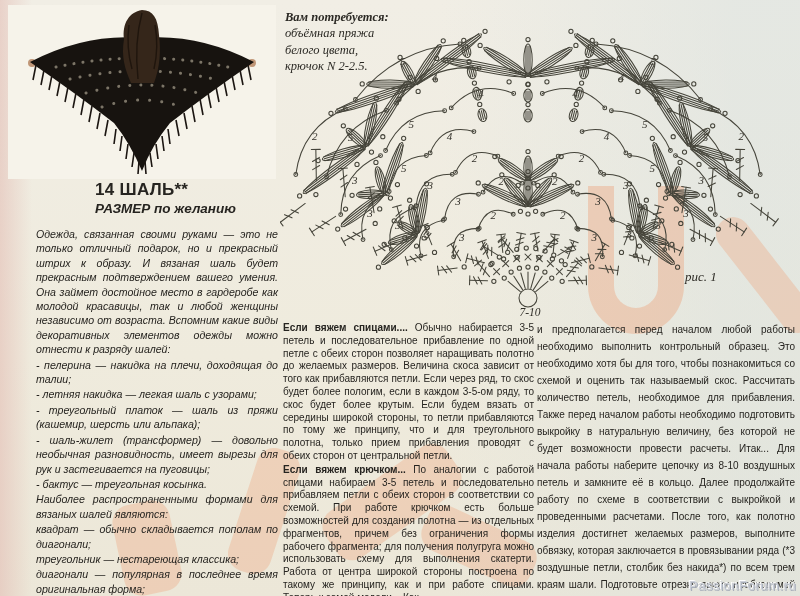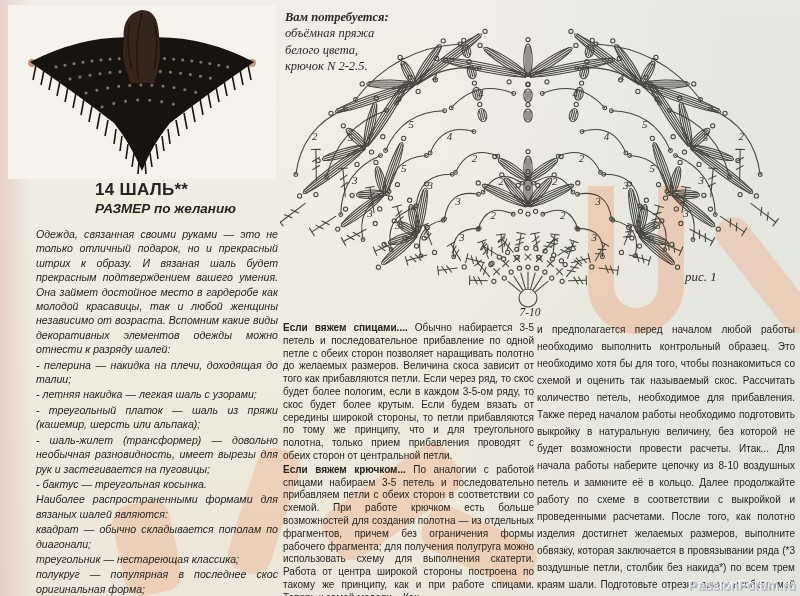--- a/index.html
+++ b/index.html
@@ -804,21 +804,21 @@
 <div class="abs col col-left">
   <p>Одежда, связанная своими руками — это не только отличный подарок, но и прекрасный штрих к образу. И вязаная шаль будет прекрасным подтверждением вашего умения. Она займет достойное место в гардеробе как молодой красавицы, так и любой женщины независимо от возраста. Вспомним какие виды декоративных элементов одежды можно отнести к разряду шалей:</p>
   <p>- пелерина — накидка на плечи, доходящая до талии;</p>
   <p>- летняя накидка — легкая шаль с узорами;</p>
   <p>- треугольный платок — шаль из пряжи (кашемир, шерсть или альпака);</p>
   <p>- шаль-жилет (трансформер) — довольно необычная разновидность, имеет вырезы для рук и застегивается на пуговицы;</p>
   <p>- бактус — треугольная косынка.</p>
   <p>Наиболее распространенными формами для вязаных шалей являются:</p>
   <p>квадрат — обычно складывается пополам по диагонали;</p>
   <p>треугольник — нестареющая классика;</p>
-  <p>полукруг — популярная в последнее скос оригинальная форма;</p>
+  <p>диагонали — популярная в последнее время оригинальная форма;</p>
 
 </div>
 
 <div class="abs col col-mid">
   <p><span class="lead">Если вяжем спицами....</span><span> Обычно набирается 3-5 петель и последовательное прибавление по одной петле с обеих сторон позволяет наращивать полотно до желаемых размеров. Величина скоса зависит от того как прибавляются петли. Если через ряд, то скос будет более пологим, если в каждом 3-5-ом ряду, то скос будет более крутым. Если будем вязать от середины широкой стороны, то петли прибавляются по тому же принципу, что и для треугольного полотна, только прием прибавления проводят с обеих сторон от центральной петли.</span></p>
   <p><span class="lead">Если вяжем крючком...</span><span> По аналогии с работой спицами набираем 3-5 петель и последовательно прибавляем петли с обеих сторон в соответствии со схемой. При работе крючком есть больше возможностей для создания полотна — из отдельных фрагментов, причем без ограничения формы рабочего фрагмента; для получения полугруга можно использовать схему для выполнения скатерти. Работа от центра широкой стороны построена по такому же принципу, как и при работе спицами. Теперь к самой модели... Как</span></p>
 </div>
 
 <div class="abs col col-right">
   <p>и предполагается перед началом любой работы необходимо выполнить контрольный образец. Это необходимо хотя бы для того, чтобы познакомиться со схемой и оценить так называемый скос. Рассчитать количество петель, необходимое для прибавления. Также перед началом работы необходимо подготовить выкройку в натуральную величину, без которой не будет возможности провести расчеты. Итак... Для начала работы наберите цепочку из 8-10 воздушных петель и замкните её в кольцо. Далее продолжайте работу по схеме в соответствии с выкройкой и проведенными расчетами. После того, как полотно изделия достигнет желаемых размеров, выполните обвязку, которая заключается в провязывании ряда (*3 воздушные петли, столбик без накида*) по всем трем краям шали. Подготовьте отрезки пряжи необходимой длины и навесьте кисти (по две за каждую дужку из трех воздушных петель) Длина кистей произвольная.</p>

